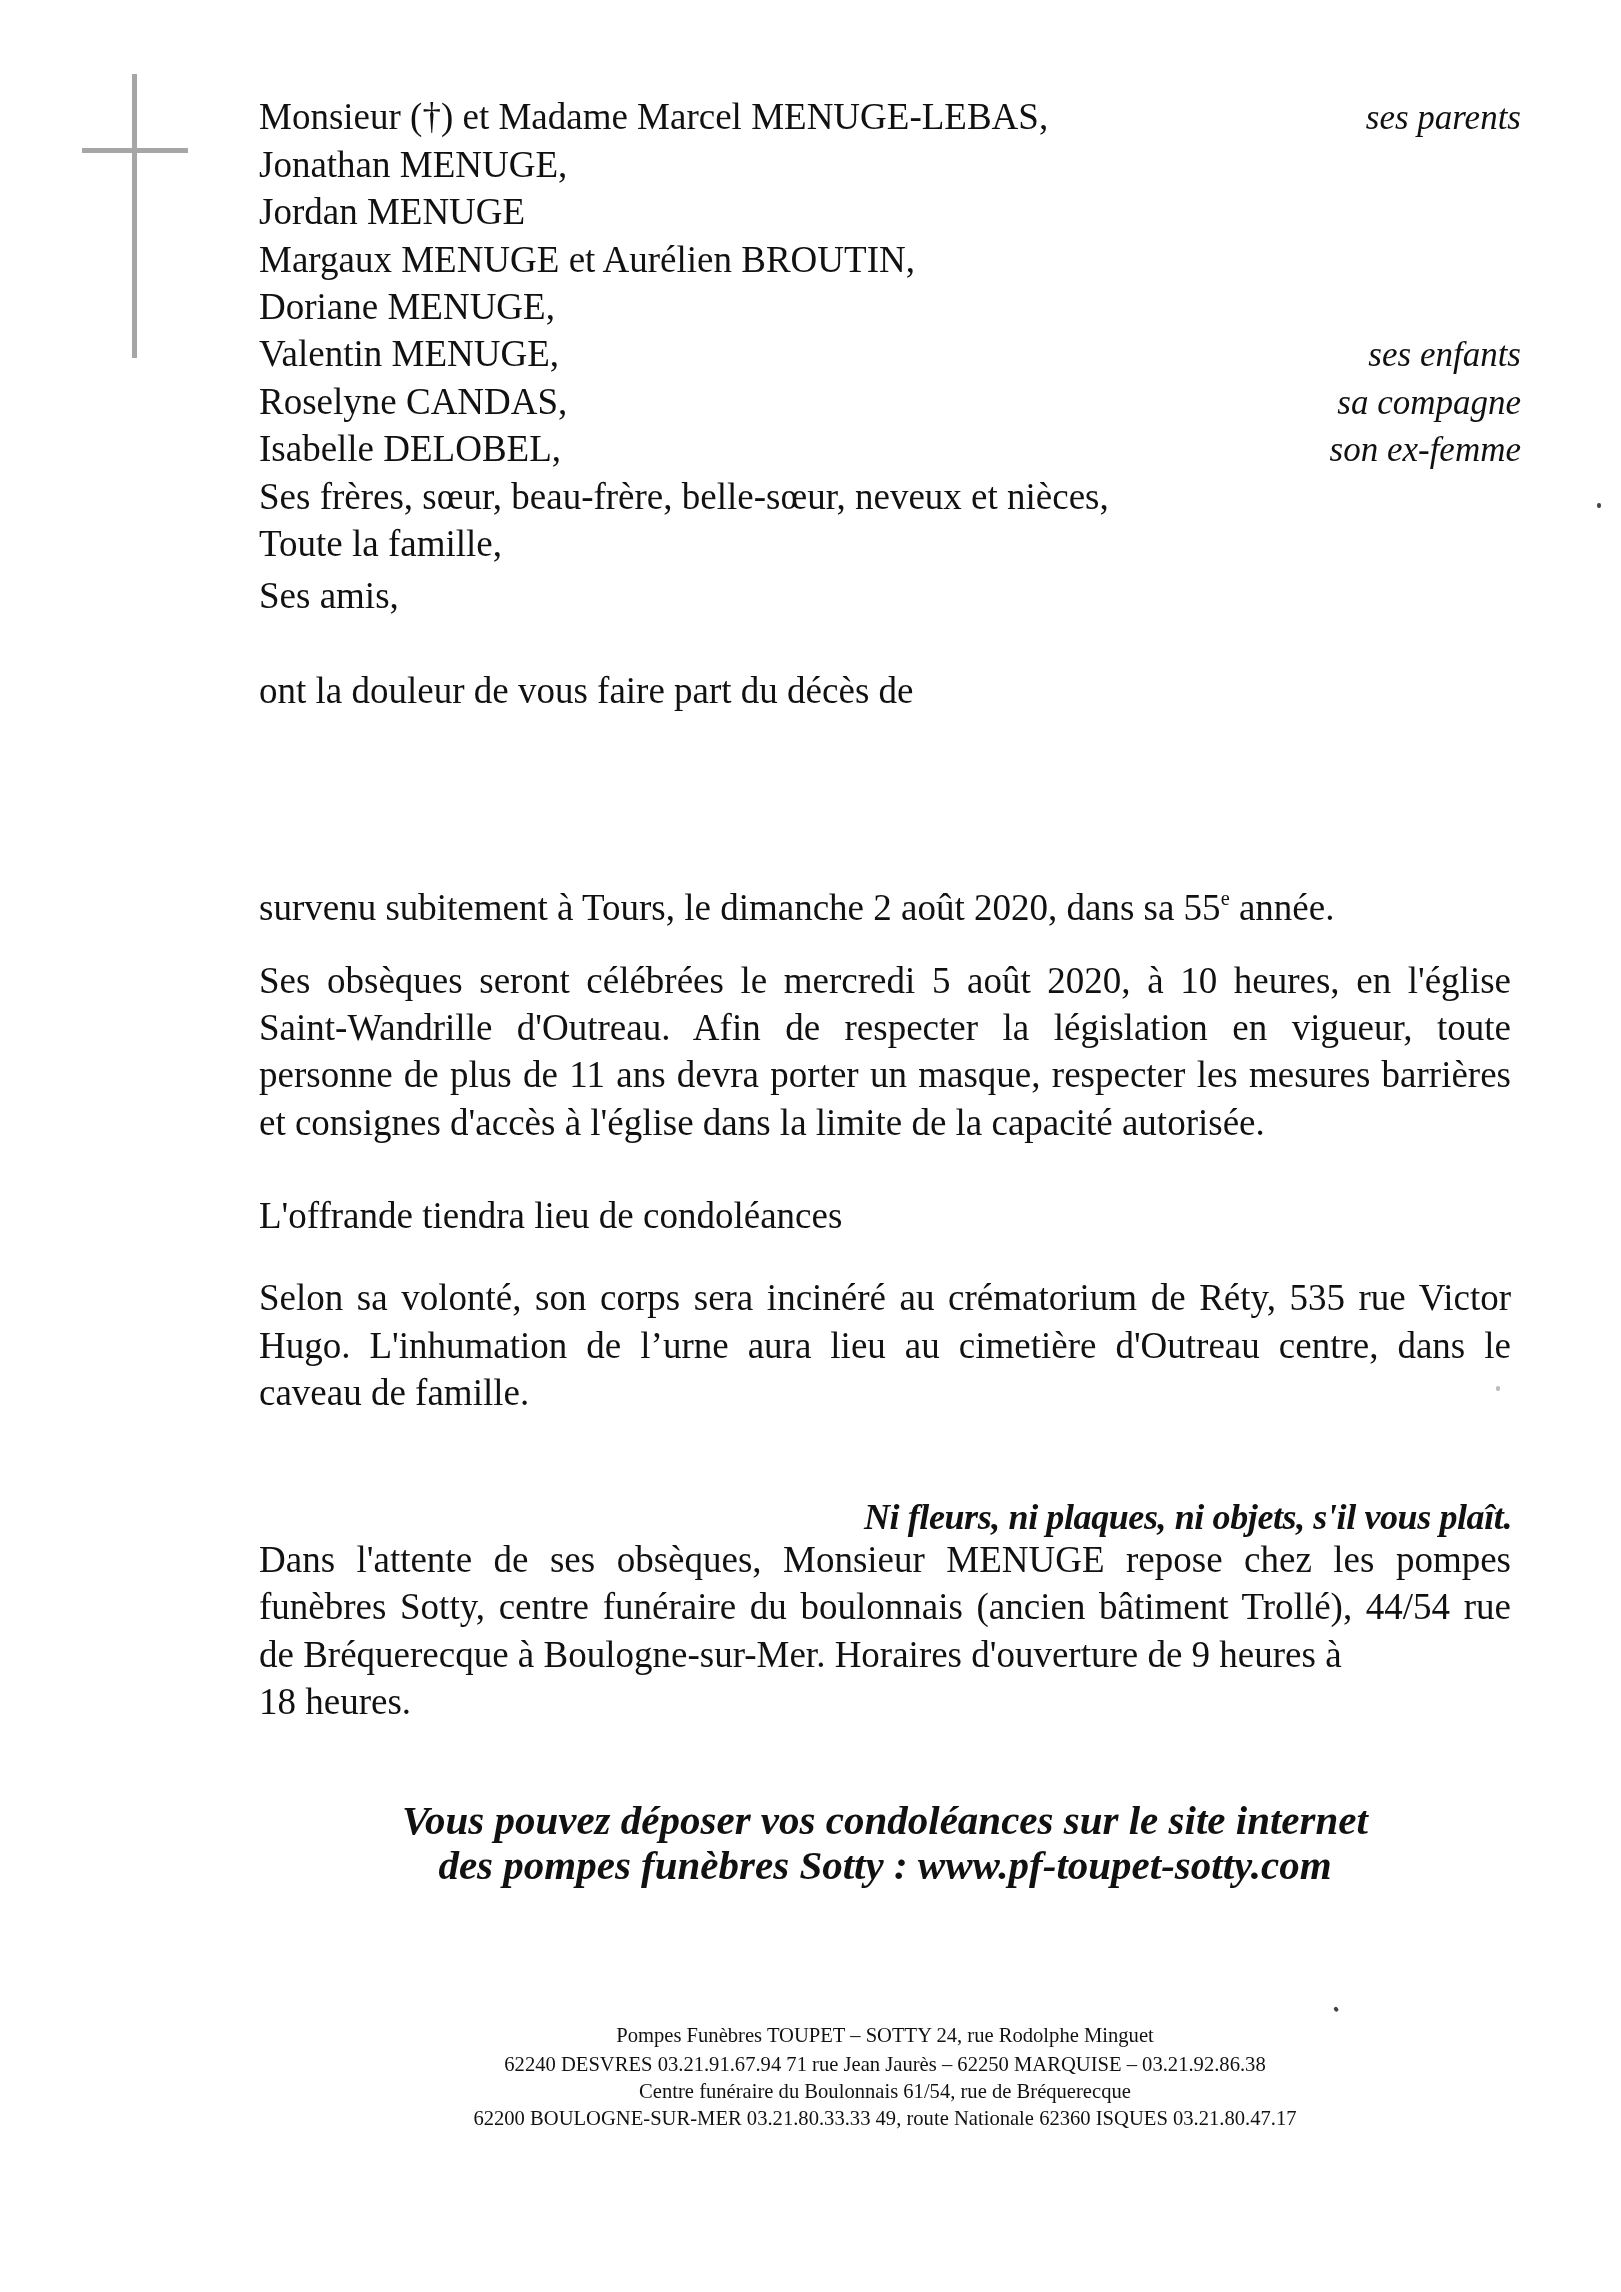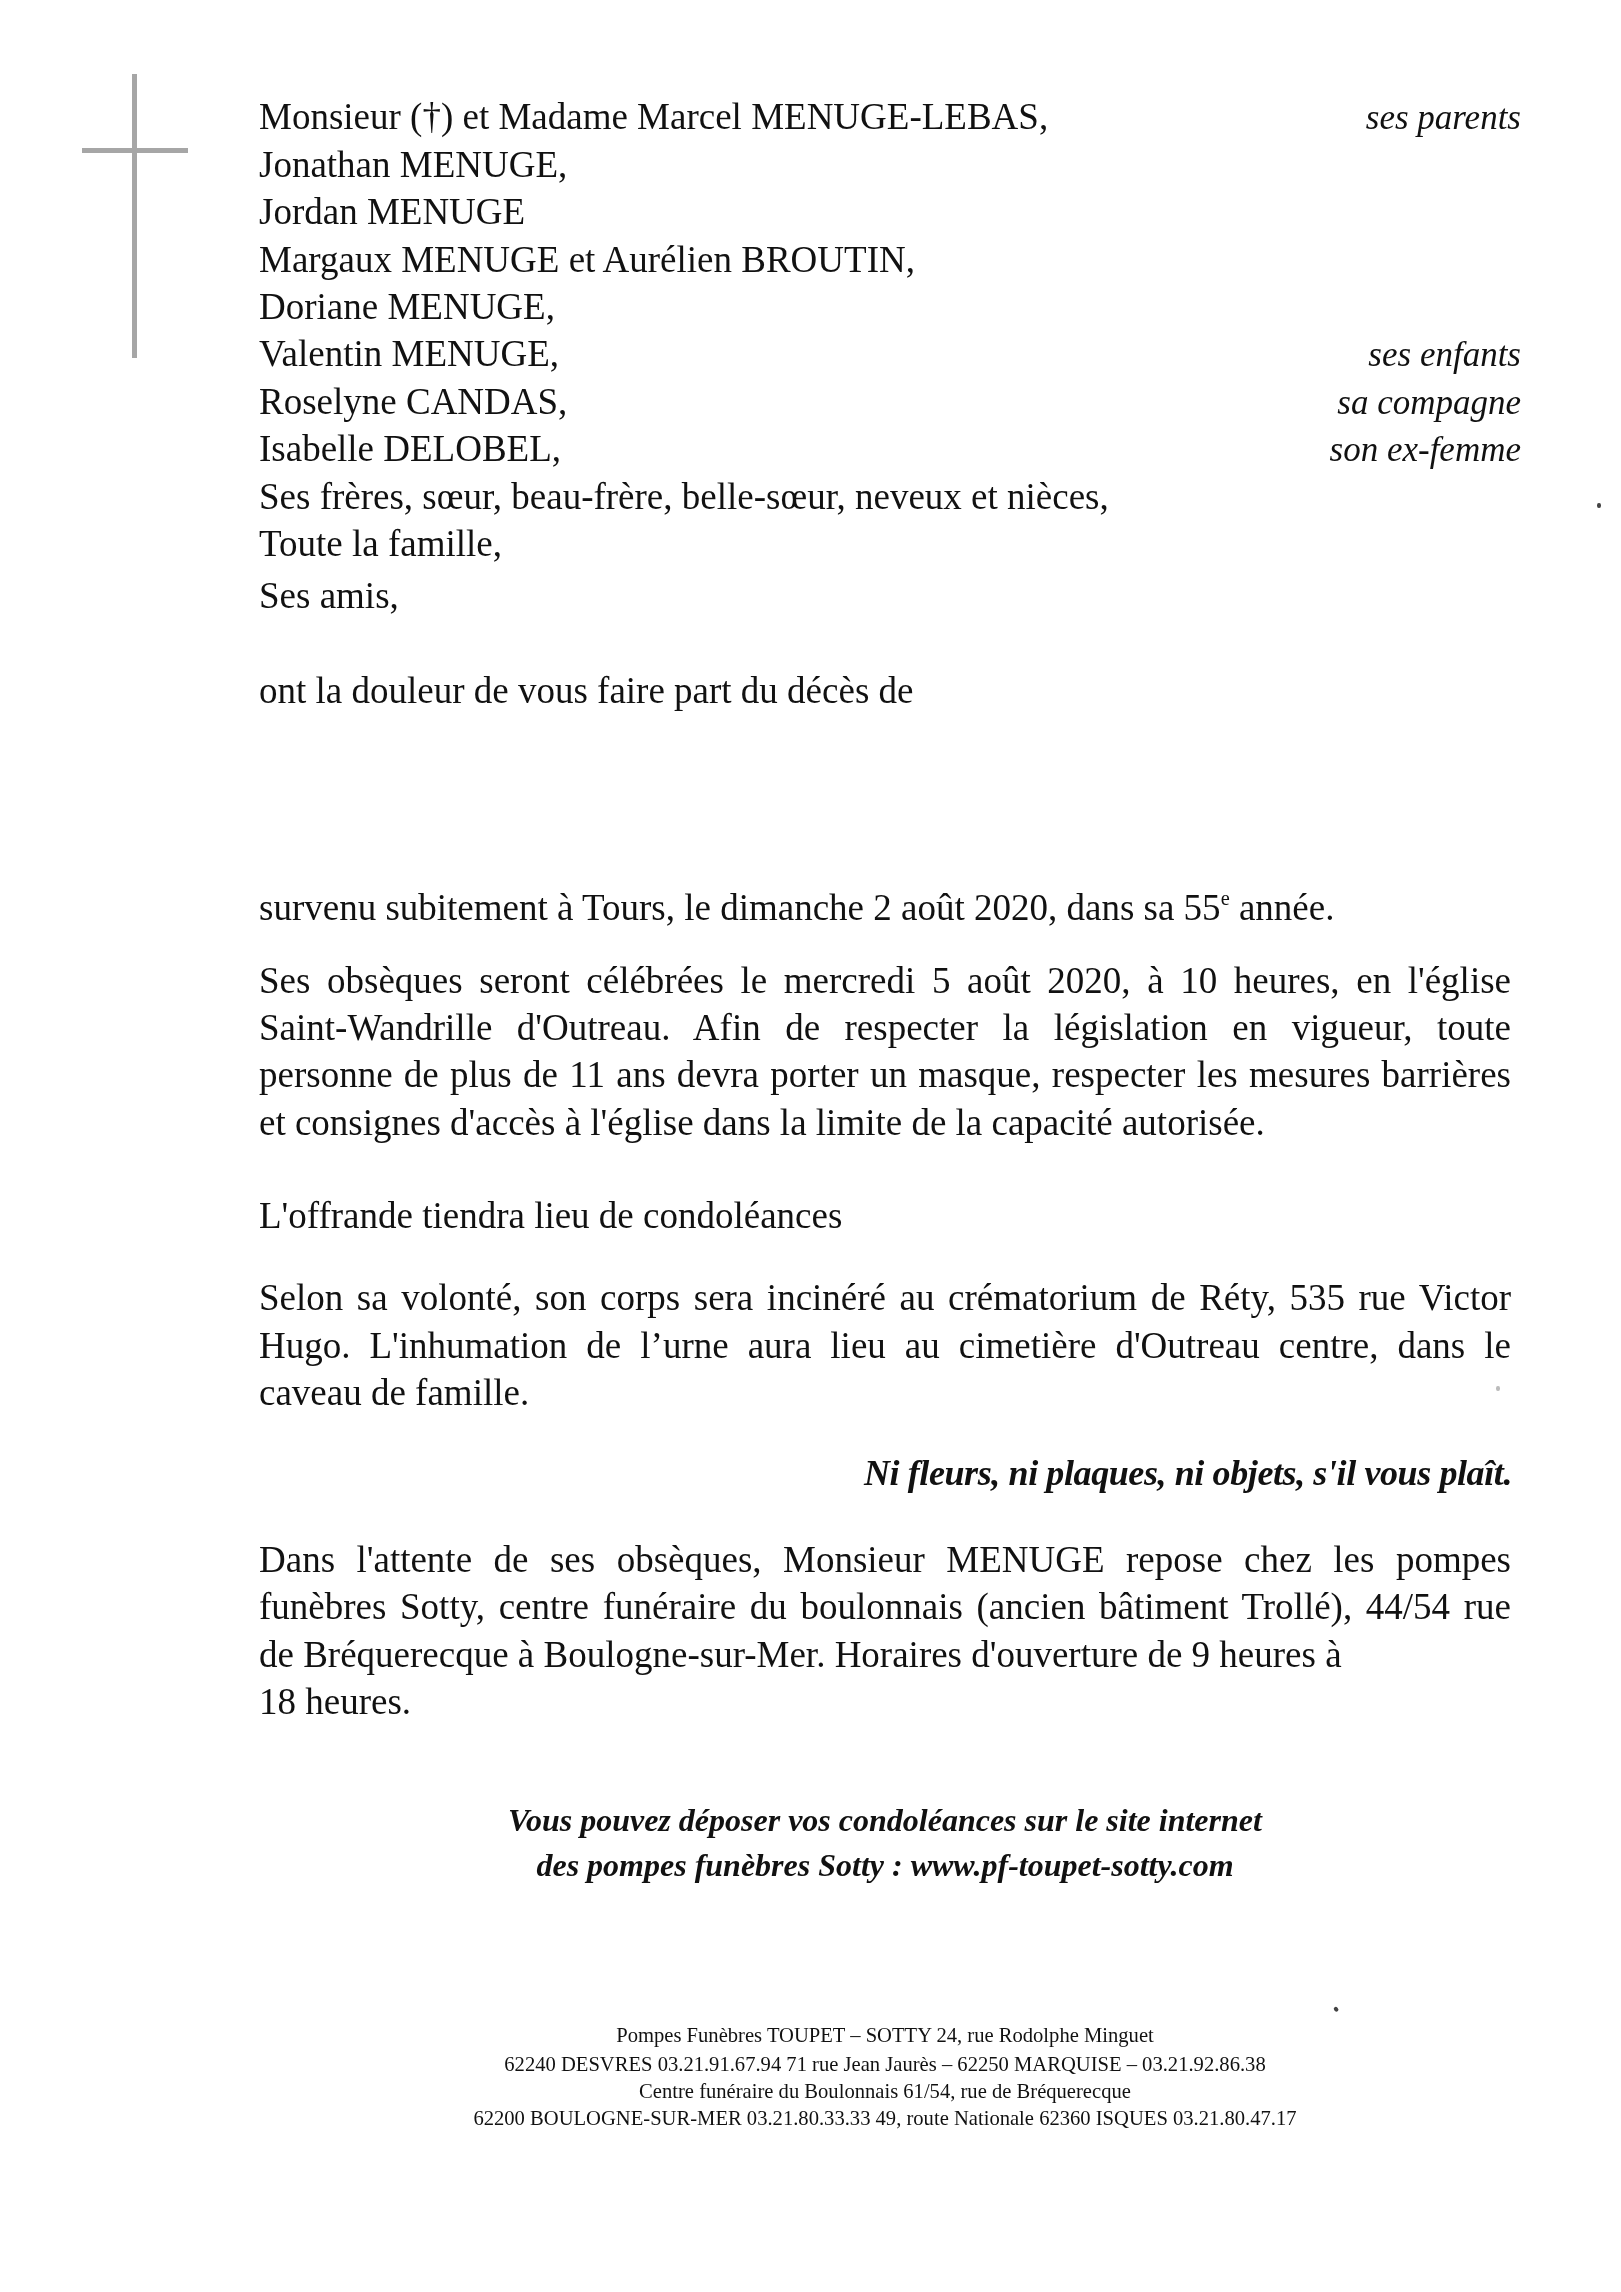--- a/index.html
+++ b/index.html
@@ -6,22 +6,22 @@
   body { width: 1621px; height: 2293px; position: relative; overflow: hidden; font-family: "Liberation Serif", "DejaVu Serif", serif; color: #111111; }
   .page { position: absolute; left: 0; top: 0; width: 1621px; height: 2293px; background: #ffffff; }
   .cross-v { position: absolute; left: 132px; top: 74px; width: 5.4px; height: 284px; background: #a6a6a6; }
   .cross-h { position: absolute; left: 82px; top: 148px; width: 106px; height: 5.4px; background: #a6a6a6; }
   .line { position: absolute; white-space: nowrap; }
   .family { left: 259px; font-size: 37px; line-height: 47px; }
   .relation { right: 100px; font-size: 35px; line-height: 47px; font-style: italic; text-align: left; }
   .body-text { left: 259px; font-size: 37px; line-height: 47px; }
   .just { width: 1252px; text-align: justify; text-align-last: justify; }
   .title { left: 259px; width: 1252px; text-align: center; font-size: 76px; line-height: 90px; font-weight: bold; }
-  .request { right: 109px; font-size: 36px; line-height: 47px; font-weight: bold; font-style: italic; text-align: right; letter-spacing: -0.4px; }
-  .condol { left: 259px; width: 1252px; text-align: center; font-size: 32px; line-height: 45px; font-weight: bold; font-style: italic; }
+  .request { right: 109px; font-size: 36px; line-height: 47px; font-weight: bold; font-style: italic; text-align: right; letter-spacing: -0.4px; margin-top: 44px; }
+  .condol { left: 259px; width: 1252px; text-align: center; font-size: 41px; line-height: 45px; font-weight: bold; font-style: italic; }
   .footer { left: 259px; width: 1252px; text-align: center; font-size: 20.6px; line-height: 28px; }
   sup.exp { font-size: 0.55em; vertical-align: 0.75em; line-height: 0; }
   .speck { position: absolute; width: 3.6px; height: 4.5px; background: #444; border-radius: 50%; }
 </style>
 </head>
 <body>
 
 <div class="page">
 
   <div>

